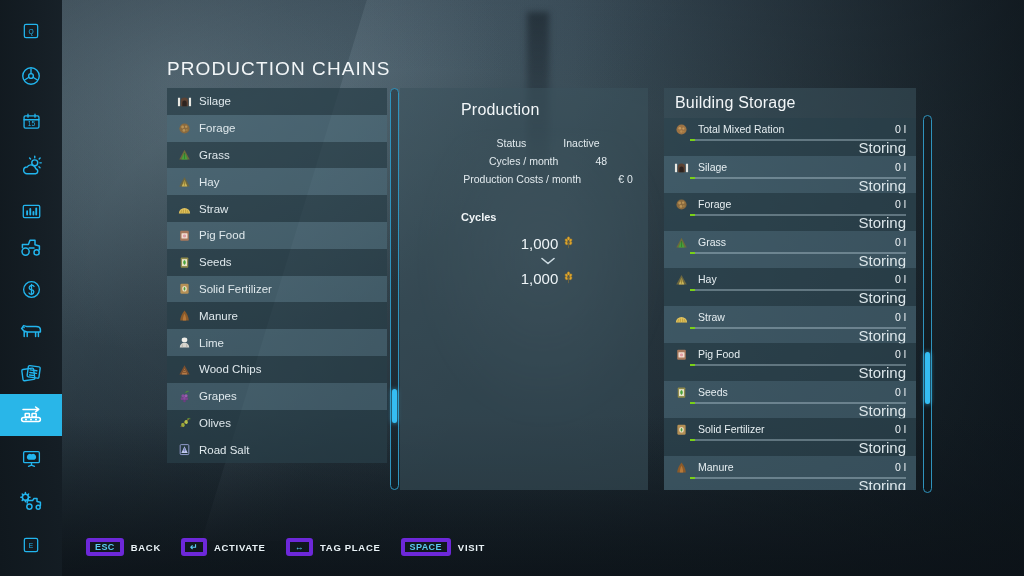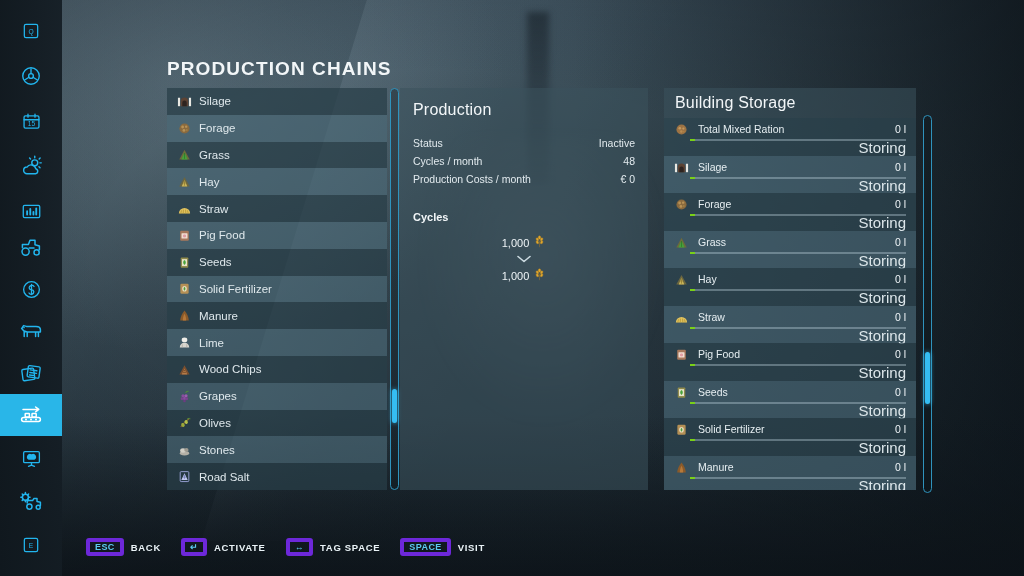--- a/index.html
+++ b/index.html
@@ -61,21 +61,21 @@
     display:flex; align-items:center; justify-content:center;
     color:#22b5ee;
   }
   .rail-item.active { background:#29b6e8; color:#ffffff; }
   .rail-item svg { display:block; }
 
   
   #page-title {
     position:absolute; left:167px; top:58px;
     font-size:19px; letter-spacing:1.1px; color:#f2f6f8;
-    font-weight:700;
+    font-weight:400;
   }
 
   
   .panel { position:absolute; }
 
   
   #chain-list { left:167px; top:88px; width:220px; height:402px; }
   .chain-row {
     height:26.8px; display:flex; align-items:center; gap:7px;
     padding:0 10px; color:#dfe8ec; font-size:11.5px;
@@ -96,39 +96,40 @@
     background:#35bdf2; border-radius:4px;
     box-shadow:0 0 5px rgba(53,189,242,0.85);
   }
   #sbar-left  { left:390px; top:88px; height:402px; }
   #sbar-right { left:923px; top:115px; height:378px; }
 
   
   #production {
     left:400px; top:88px; width:248px; height:402px;
     background:rgba(58,82,93,0.56);
+    padding-left:48px;
   }
   #production h2 {
     font-size:16px; font-weight:400; color:#f2f6f8;
     padding:13px 0 0 13px; letter-spacing:0.2px;
   }
   .kv {
-    display:flex; justify-content:space-between;
+    display:flex; justify-content:center;
     padding:0 13px; margin-top:6px;
     font-size:10.5px; color:#e2eaee;gap:37px;
   }
   .kv:first-of-type { margin-top:18px; }
   #recipe-title {
     padding:0 13px; margin-top:26px;
     font-size:11px; font-weight:bold; color:#f2f6f8;
   }
   .recipe-box { margin-top:12px; text-align:center; }
   .recipe-line {
     display:flex; align-items:center; justify-content:center; gap:4px;
-    font-size:11px; color:#eef4f7;
+    font-size:15px; color:#eef4f7;
   }
   .recipe-arrow { margin:3px 0; color:#cddbe2; font-size:12px; line-height:1; }
 
   
   #storage {
     left:664px; top:88px; width:252px; height:402px;
     overflow:hidden;
   }
   #storage .head {
     height:30px; background:rgba(58,82,93,0.56);
@@ -419,30 +420,20 @@
     <div class="chain-row dark">
       <span class="ico">
         <svg width="15" height="15" viewBox="0 0 16 16">
           <path d="M4 12.6 C6.4 9.4 9.6 6.4 13 4" stroke="#8a6a2e" stroke-width="1.2" fill="none"></path>
           <ellipse cx="6.4" cy="10.6" rx="1.8" ry="2.2" transform="rotate(-28 6.4 10.6)" fill="#9aa83a"></ellipse>
           <ellipse cx="9.8" cy="7.4" rx="1.7" ry="2.1" transform="rotate(-28 9.8 7.4)" fill="#b3bf4c"></ellipse>
           <path d="M10.6 4.6 C12 3.4 13.4 3.4 14.2 4" stroke="#5e9338" stroke-width="1" fill="none"></path>
         </svg>
       </span>
       <span>Olives</span>
-    </div>
-    <div class="chain-row light">
-      <span class="ico">
-        <svg width="15" height="15" viewBox="0 0 16 16">
-          <ellipse cx="8" cy="12" rx="5" ry="2.3" fill="#b3b0a6"></ellipse>
-          <ellipse cx="6.4" cy="9" rx="3" ry="2.4" fill="#d2cfc5"></ellipse>
-          <ellipse cx="10" cy="8.4" rx="2.3" ry="1.9" fill="#9d9a90"></ellipse>
-        </svg>
-      </span>
-      <span>Stones</span>
     </div>
     <div class="chain-row dark">
       <span class="ico">
         <svg width="15" height="15" viewBox="0 0 16 16">
           <rect x="3.4" y="2.8" width="9.2" height="10.6" rx="1" fill="none" stroke="#9aa3d6" stroke-width="1"></rect>
           <path d="M8 4.4 L11.4 11.8 L4.6 11.8 Z" fill="#bfc7ee"></path>
           <path d="M8 6 L8 10.4 M6.4 8.6 L9.6 8.6" stroke="#6e78b2" stroke-width="0.8"></path>
         </svg>
       </span>
       <span>Road Salt</span>
@@ -698,19 +689,19 @@
     <div class="help">
       <div class="key">ESC</div>
       <div class="help-label">BACK</div>
     </div>
     <div class="help">
       <div class="key">↵</div>
       <div class="help-label">ACTIVATE</div>
     </div>
     <div class="help">
       <div class="key">↔</div>
-      <div class="help-label">TAG SPACE</div>
+      <div class="help-label">TAG PLACE</div>
     </div>
     <div class="help">
       <div class="key">SPACE</div>
       <div class="help-label">VISIT</div>
     </div>
   </div>
 
 </body></html>

